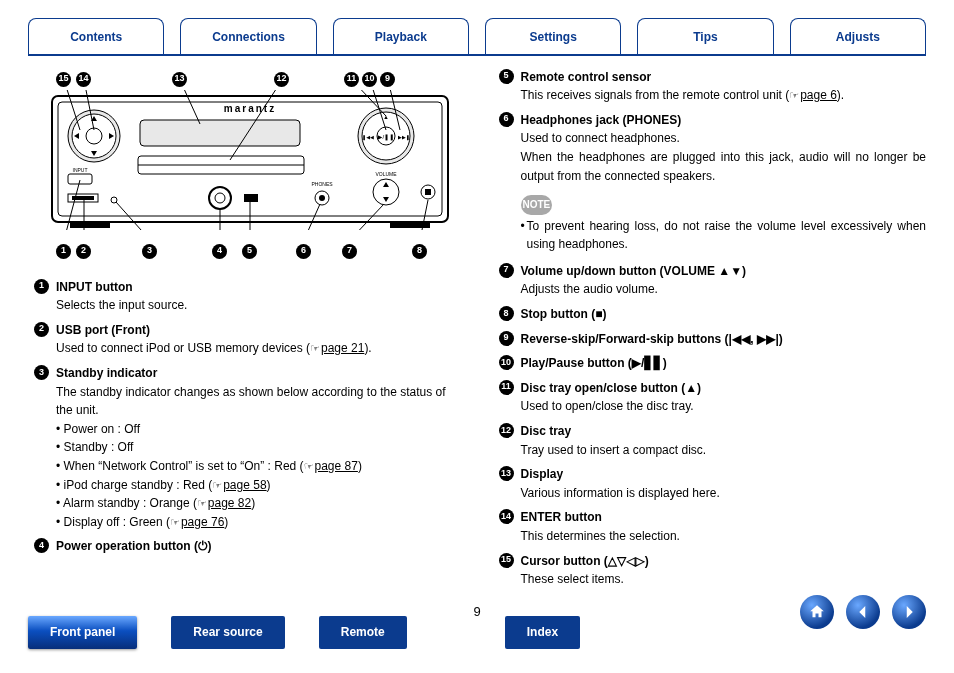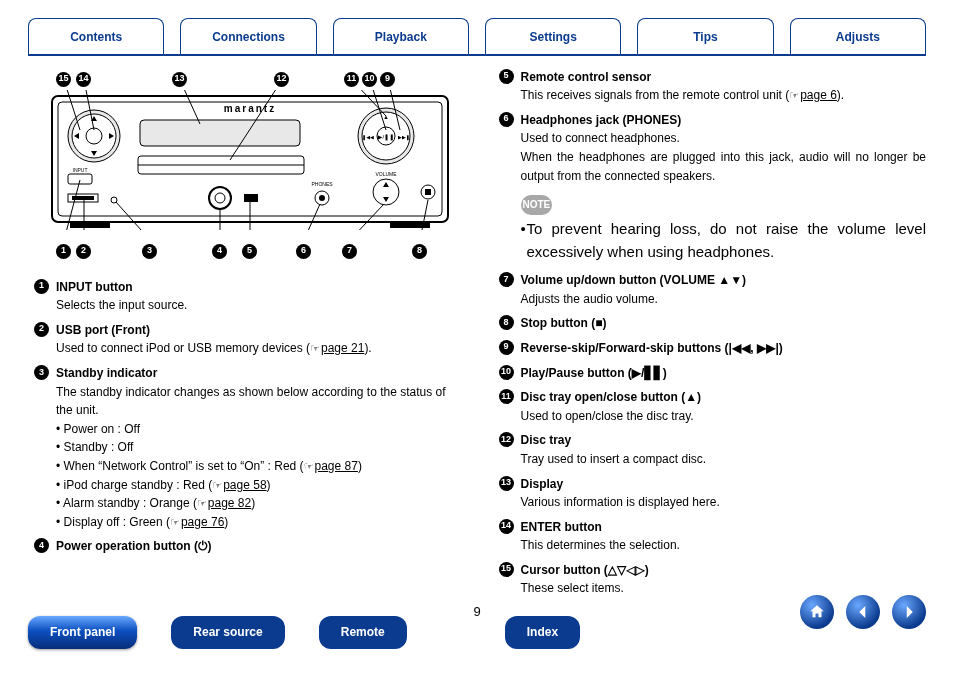--- a/index.html
+++ b/index.html
@@ -75,37 +75,37 @@
   .note-pill {
     display: inline-block;
     background: #a8a8a8;
     color: #fff;
     font-weight: bold;
     font-size: 10px;
     padding: 2px 2px;
     border-radius: 10px;
     margin: 4px 0 2px 28px;
   }
-  .note-text { font-size: 15px; padding-left: 34px; position: relative; }
+  .note-text { font-size: 12px; padding-left: 34px; position: relative; }
   .note-text::before { content: "• "; position: absolute; left: 28px; }
 
   
   .bottombar {
     position: absolute;
     left: 28px; right: 28px; bottom: 24px;
     display: flex;
     align-items: center;
   }
   .pill {
     background: #0b3b8e;
     color: #fff;
     font-weight: bold;
     font-size: 12px;
     padding: 7px 22px;
-    border-radius: 12px;
+    border-radius: 2px;
     margin-right: 34px;
     min-width: 74px;
     text-align: center;
     margin-top: 41px;
   }
   .pill.active {
     background: linear-gradient(#6aa8ff 0%, #0b4fc0 45%, #072e7a 100%);
     box-shadow: 0 1px 3px rgba(0,0,0,.4);
   }
   .pagenum {

